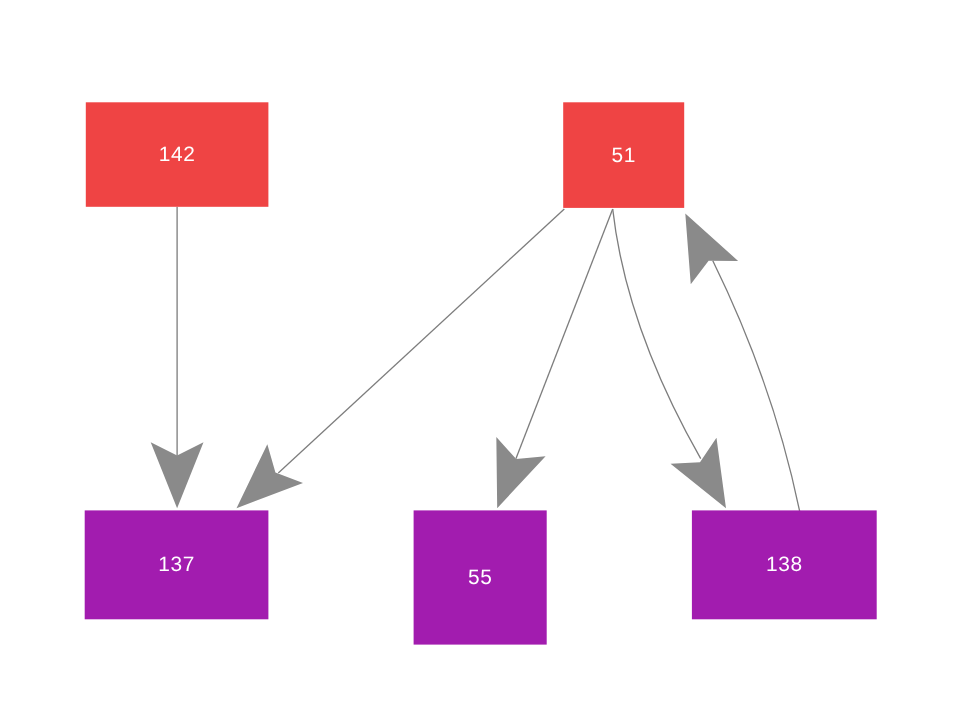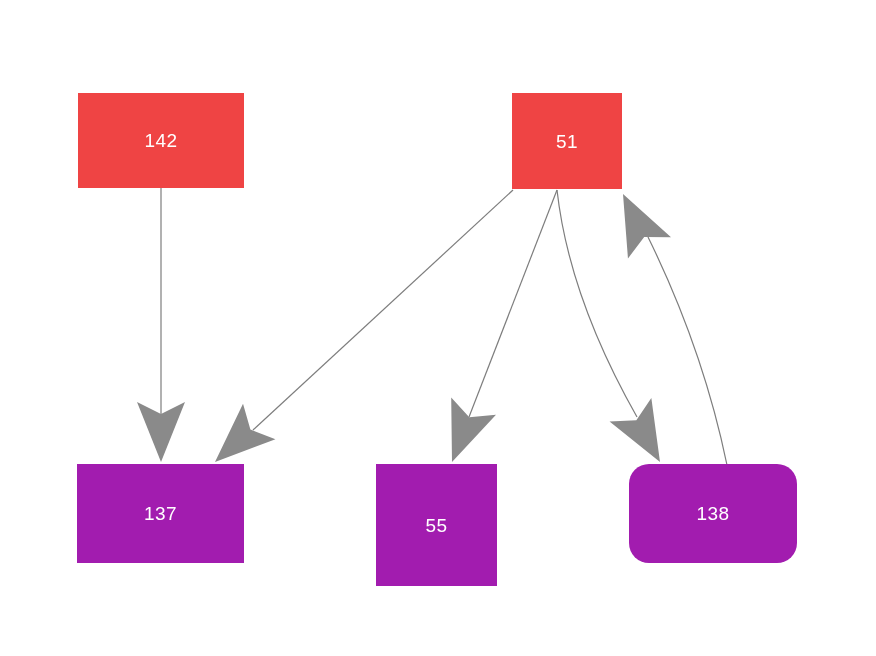--- a/index.html
+++ b/index.html
@@ -32,21 +32,21 @@
     color: #ffffff;
     letter-spacing: 0.5px;
   }
   .node-blue { background: #ef4444; }
   .node-red  { background: #a21caf; }
 
   .node-142 { left: 78px;  top: 93px;  width: 166px; height: 95px; }
   .node-51  { left: 512px; top: 93px;  width: 110px; height: 96px; }
   .node-137 { left: 77px;  top: 464px; width: 167px; height: 99px; }
   .node-55  { left: 376px; top: 464px; width: 121px; height: 122px; }
-  .node-138 { left: 629px; top: 464px; width: 168px; height: 99px; border-radius: 20px; }
+  .node-138 { left: 629px; top: 464px; width: 168px; height: 99px; }
 </style>
 </head>
 <body>
 
 <div class="canvas">
 
   <svg class="edges-layer" width="876" height="656" viewBox="0 0 876 656" xmlns="http://www.w3.org/2000/svg">
     <defs>
       <polygon id="dart" points="0,0 -24,-60 0,-48 24,-60"></polygon>
     </defs>

